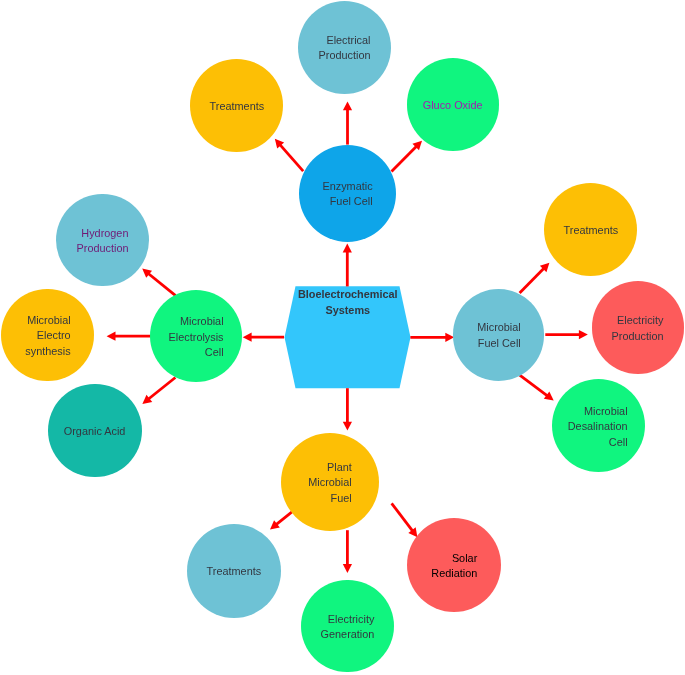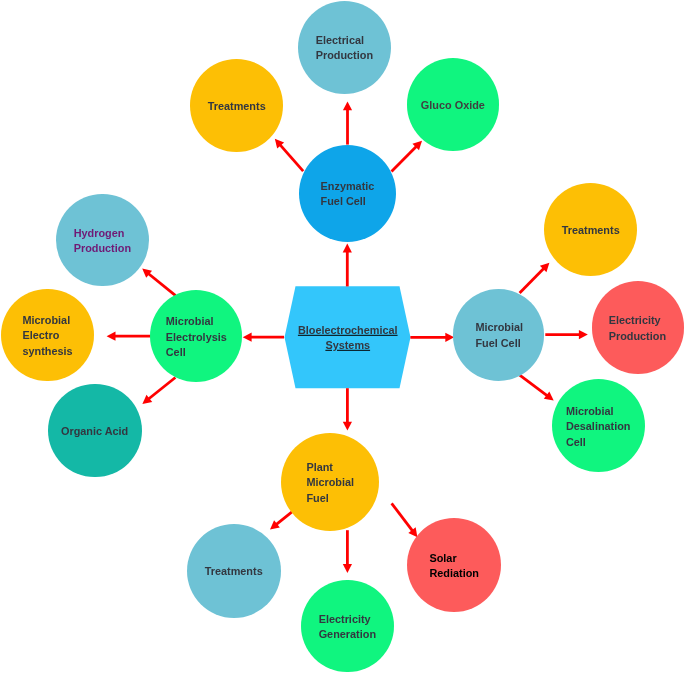--- a/index.html
+++ b/index.html
@@ -2,26 +2,26 @@
 <html><head>
 <meta charset="utf-8">
 <title>Bloelectrochemical Systems Diagram</title>
 <style>
   html,body{margin:0;padding:0;background:#ffffff;}
   body{width:685px;height:675px;overflow:hidden;
        font-family:"Liberation Sans","DejaVu Sans",sans-serif;}
   #stage{position:relative;width:685px;height:675px;background:#ffffff;overflow:hidden;}
   #arrow-layer{position:absolute;left:0;top:0;width:685px;height:675px;}
   .node{position:absolute;border-radius:50%;display:flex;align-items:center;
-        justify-content:center;text-align:left;color:#333740;font-weight:bold;
+        justify-content:center;text-align:right;color:#333740;font-weight:normal;
         box-sizing:border-box;}
   .node .lbl{line-height:15.4px;font-size:11.5px;white-space:pre-line;
              display:block;transform:translateY(0.8px) scaleX(0.945);}
-  #center-hexagon-label-wrap{position:absolute;display:flex;align-items:center;
-             justify-content:center;text-align:center;text-decoration:underline;}
+  #center-hexagon-label-wrap{position:absolute;display:flex;align-items:flex-start;
+             justify-content:center;text-align:center;}
   #center-hexagon-label-wrap .lbl{color:#333740;font-weight:bold;font-size:11.5px;
              line-height:15.4px;white-space:pre-line;display:block;
              transform:translateY(0.8px) scaleX(0.945);}
 </style>
 </head>
 <body>
 
 <div id="stage" style="background: rgb(255, 255, 255);">
 
   <svg id="arrow-layer" viewBox="0 0 685 675">
@@ -103,21 +103,21 @@
       <span class="lbl">Enzymatic
 Fuel Cell</span>
     </div>
     <div class="node" style="left: 190.2px; top: 59.1px; width: 92.6px; height: 92.6px; background: rgb(253, 191, 5); color: rgb(51, 55, 64);">
       <span class="lbl">Treatments</span>
     </div>
     <div class="node" style="left: 298.3px; top: 0.8px; width: 93px; height: 93px; background: rgb(110, 194, 213); color: rgb(51, 55, 64);">
       <span class="lbl">Electrical
 Production</span>
     </div>
-    <div class="node" style="left: 406.5px; top: 58.4px; width: 92.6px; height: 92.6px; background: rgb(16, 245, 127); color: #404040;">
+    <div class="node" style="left: 406.5px; top: 58.4px; width: 92.6px; height: 92.6px; background: rgb(16, 245, 127); color: #a21caf;">
       <span class="lbl">Gluco Oxide</span>
     </div>
 
     <div class="node" style="left: 150px; top: 290.3px; width: 92px; height: 92px; background: rgb(16, 245, 127); color: rgb(51, 55, 64);">
       <span class="lbl">Microbial
 Electrolysis
 Cell</span>
     </div>
     <div class="node" style="left: 55.8px; top: 193.6px; width: 92.8px; height: 92.8px; background: rgb(110, 194, 213); color: #701a75;">
       <span class="lbl">Hydrogen

